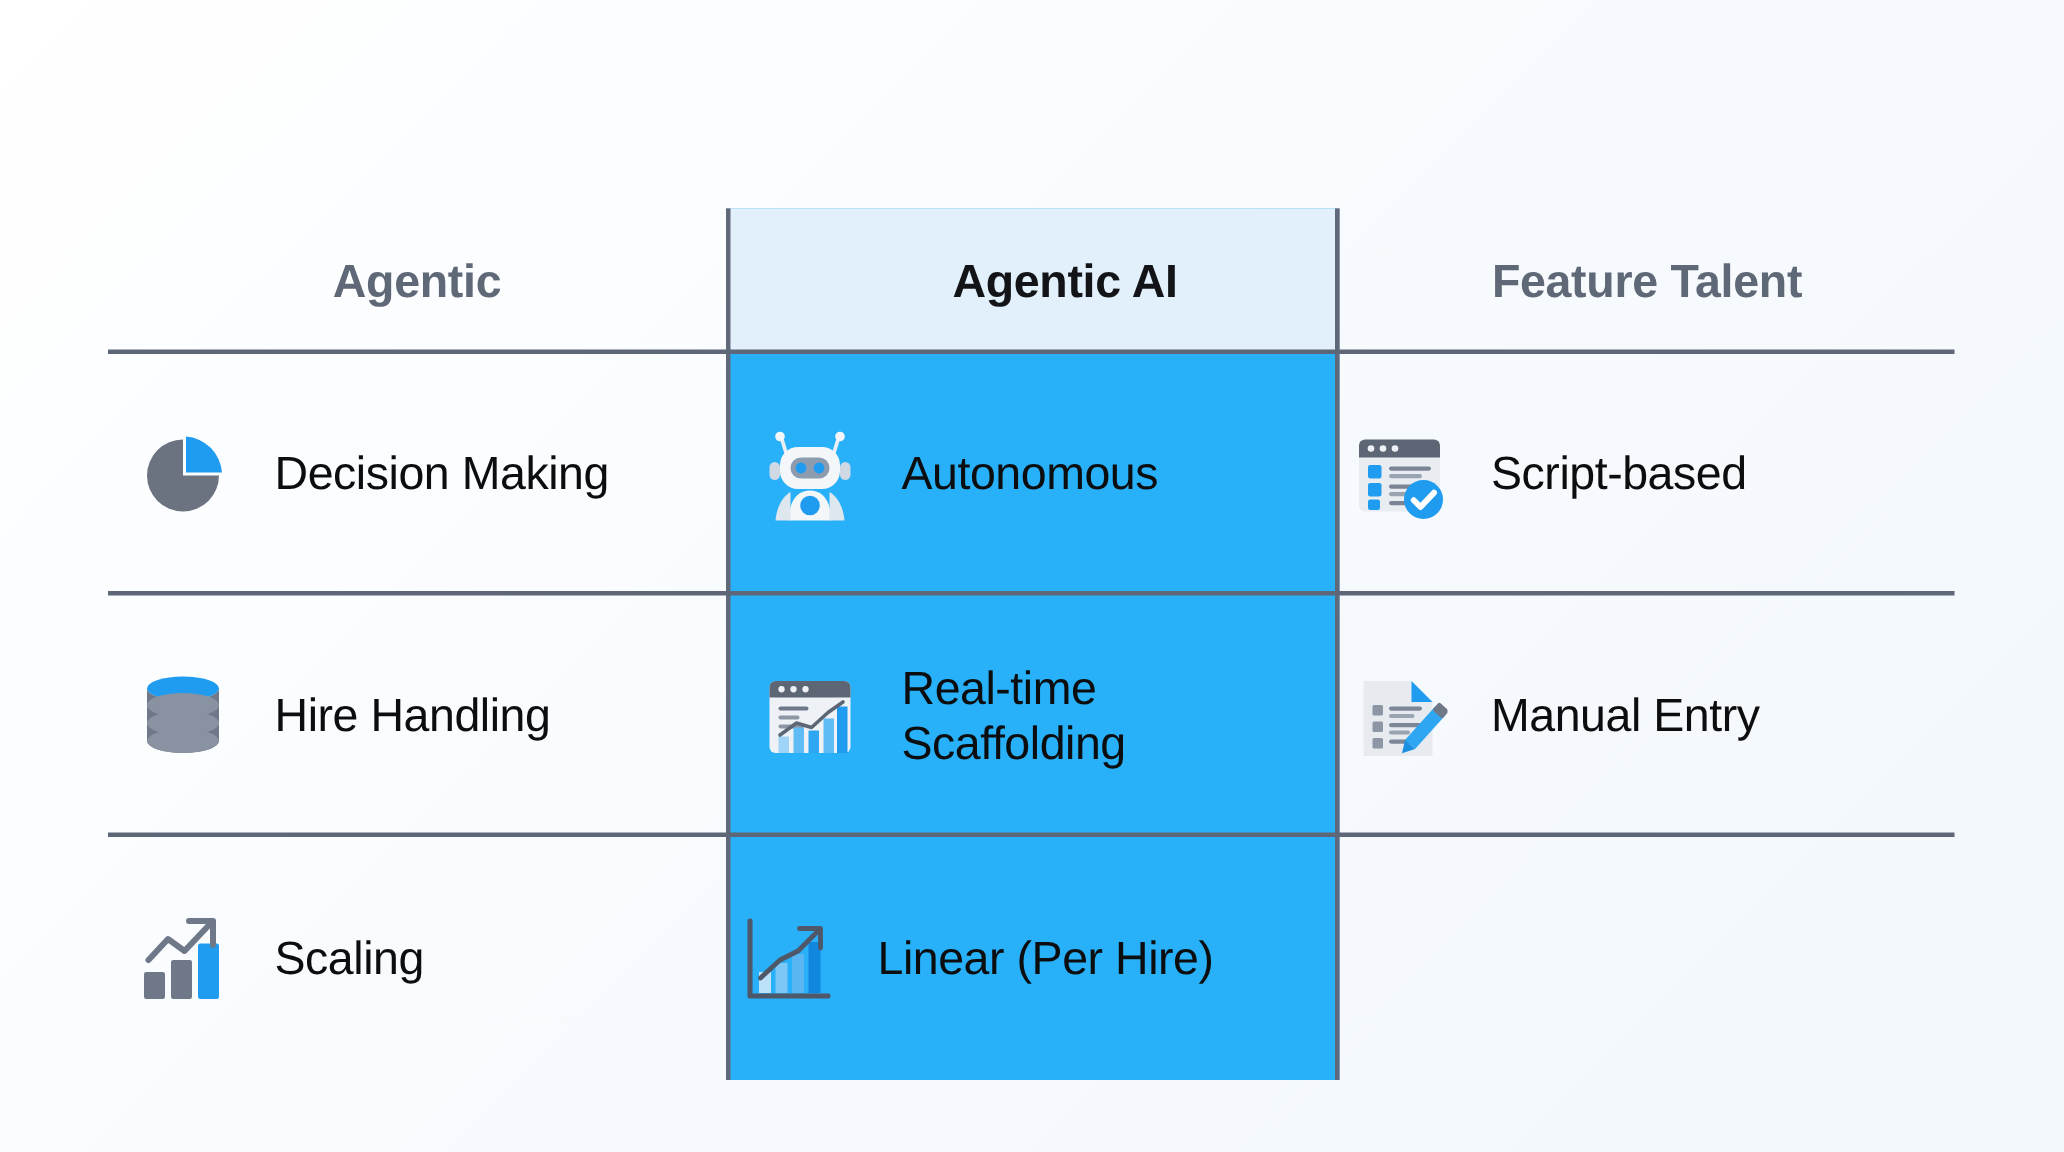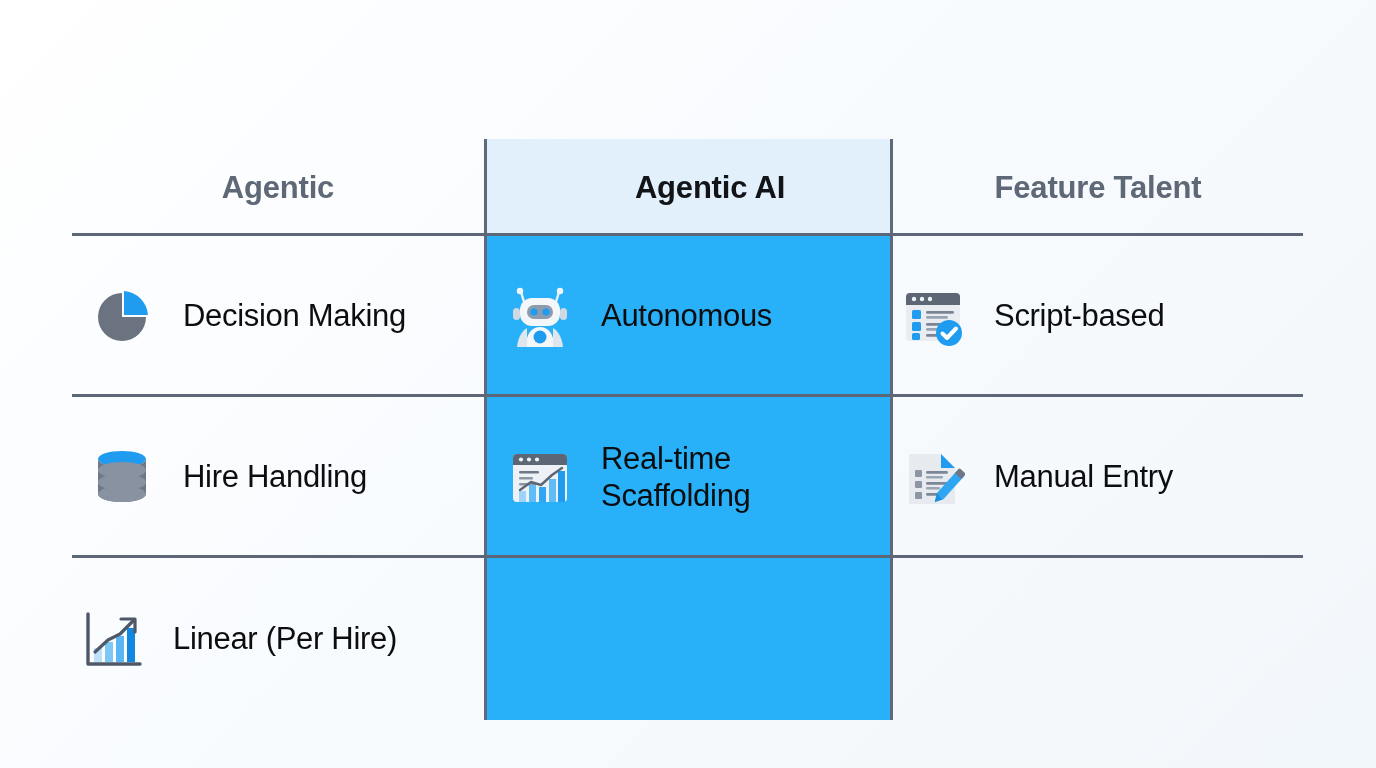--- a/index.html
+++ b/index.html
@@ -274,20 +274,32 @@
             <g transform="rotate(42 44 44)">
               <rect x="40" y="22" width="9" height="30" fill="#2fa6f2"></rect>
               <rect x="40" y="18" width="9" height="7" rx="1.5" fill="#6e7888"></rect>
               <path d="M40 52 L44.5 60 L49 52 Z" fill="#1b8fe0"></path>
             </g>
           </svg>
         </span>
         <span class="cell-label">Manual Entry</span>
       </div>
 
+      <div class="cell body-cell">
+        <span class="icon">
+          <svg viewBox="0 0 64 64">
+            <rect x="6" y="40" width="14" height="18" rx="1.5" fill="#6e7888"></rect>
+            <rect x="24" y="32" width="14" height="26" rx="1.5" fill="#6e7888"></rect>
+            <rect x="42" y="21" width="14" height="37" rx="1.5" fill="#1f9cf0"></rect>
+            <path d="M9 32 L22 18 L33 26 L50 8" fill="none" stroke="#6e7888" stroke-width="4" stroke-linecap="round" stroke-linejoin="round"></path>
+            <path d="M36 6 L52 6 L52 22" fill="none" stroke="#6e7888" stroke-width="4" stroke-linecap="round" stroke-linejoin="round"></path>
+          </svg>
+        </span>
+        <span class="cell-label">Scaling</span>
+      </div>
 
 
       <div class="cell body-cell right">
         <span class="icon">
           <svg viewBox="0 0 64 64">
             <path d="M8 6 L8 56 L60 56" fill="none" stroke="#4f5868" stroke-width="3.4" stroke-linecap="round" stroke-linejoin="round"></path>
             <rect x="14" y="40" width="8" height="14" fill="#bde1f9"></rect>
             <rect x="25" y="34" width="8" height="20" fill="#7cc7f5"></rect>
             <rect x="36" y="28" width="8" height="26" fill="#59b6f3"></rect>
             <rect x="47" y="20" width="8" height="34" fill="#1287e0"></rect>

